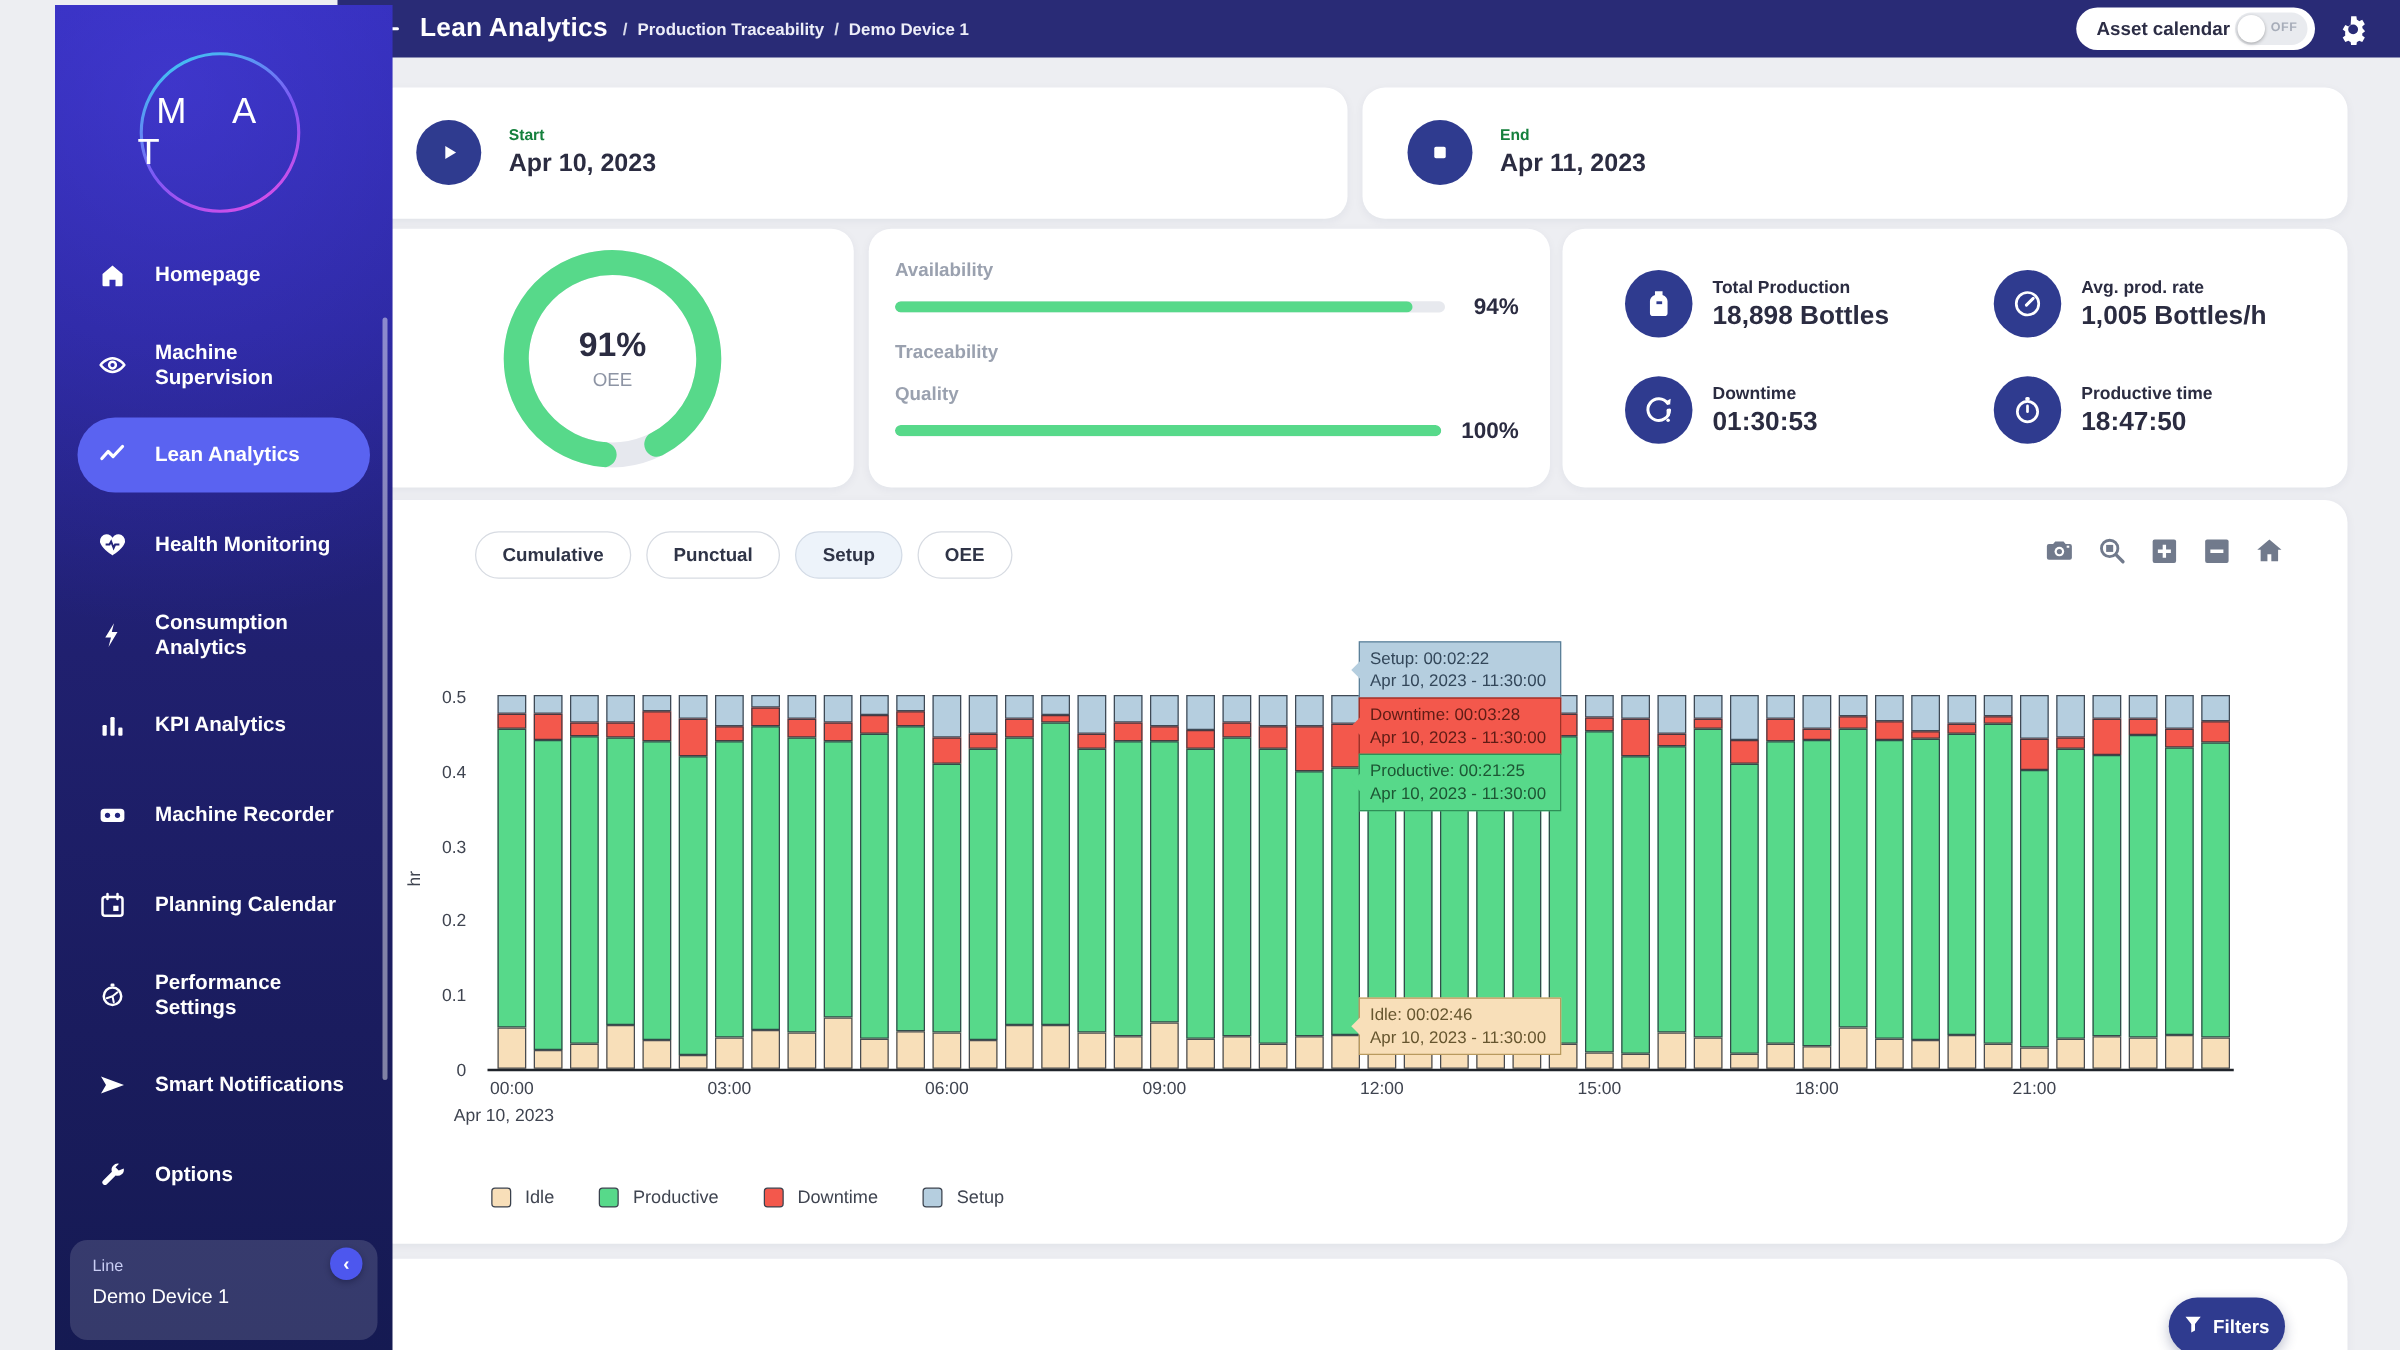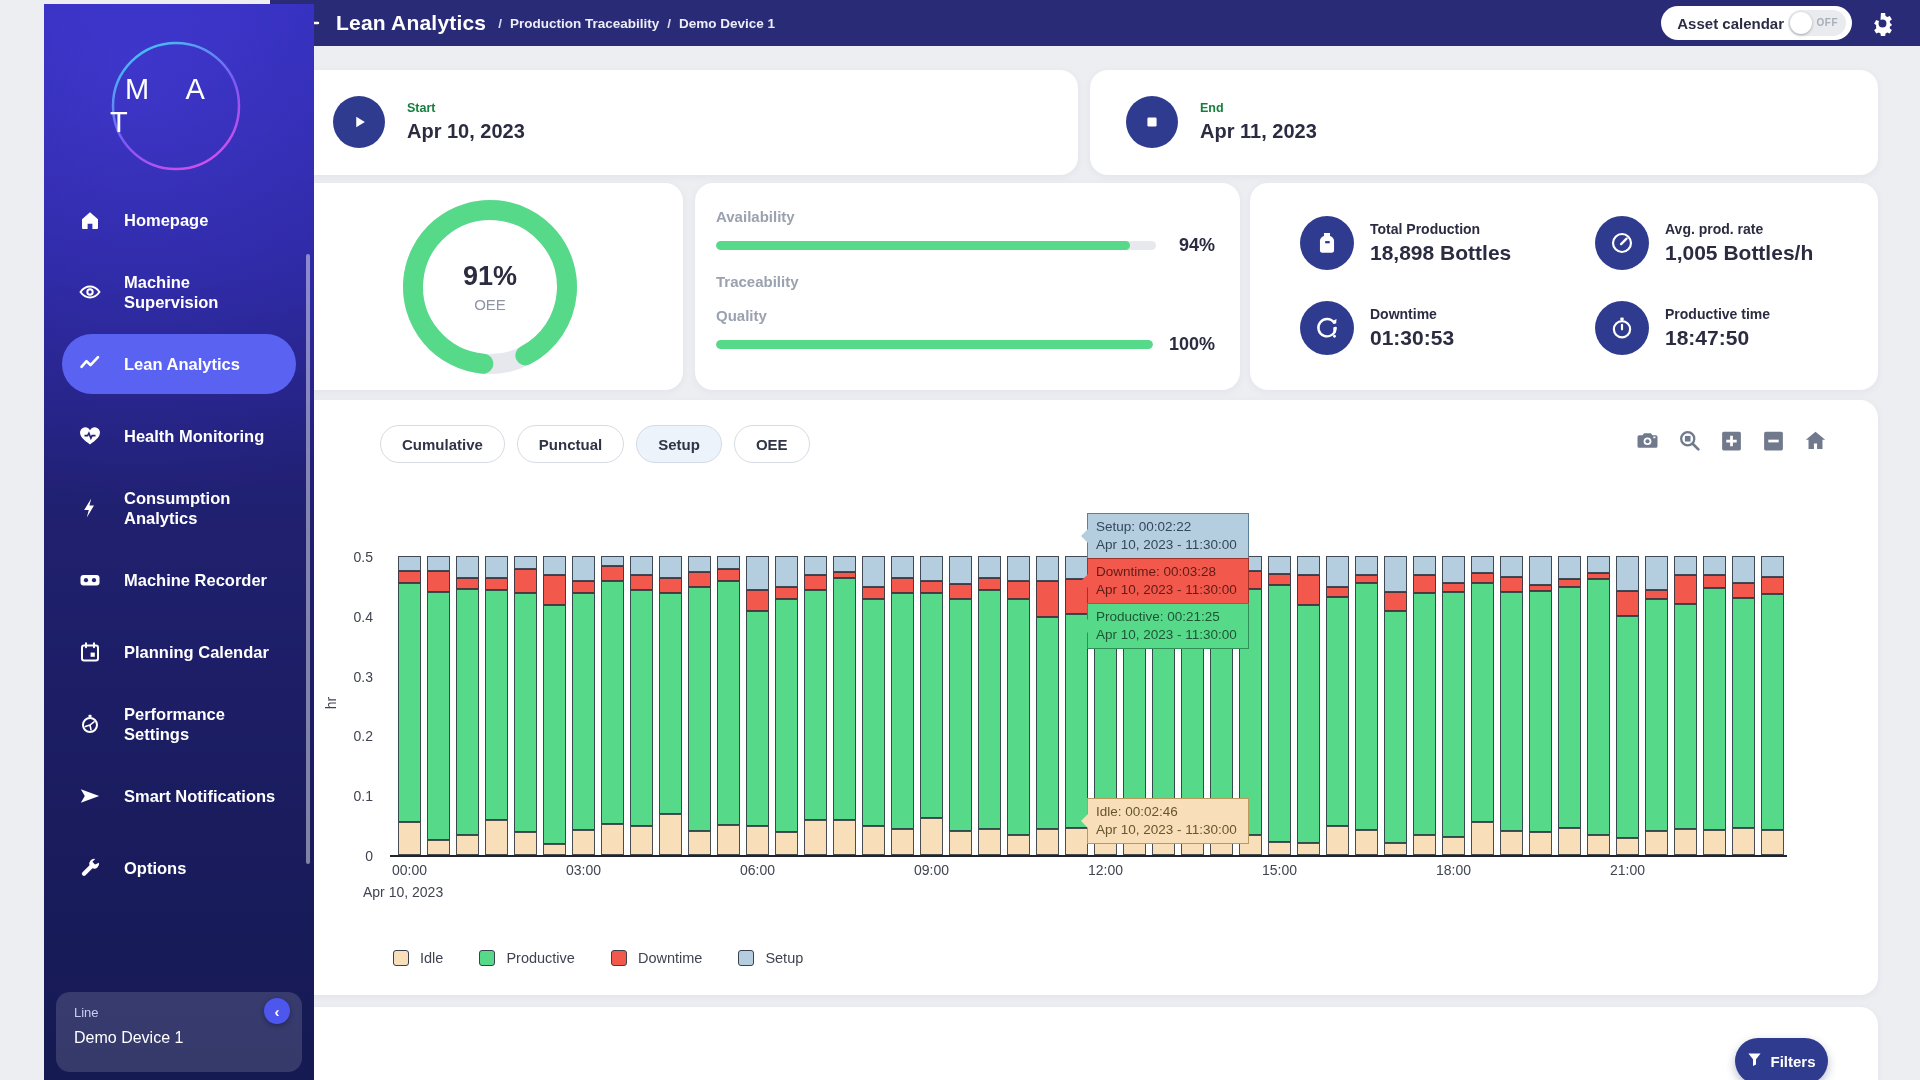--- a/index.html
+++ b/index.html
@@ -194,20 +194,30 @@
         </span>
       <span class="nav-label">Health Monitoring</span>
     </div>
     <div class="nav-item">
       <span class="nav-icon">
           <svg width="24" height="24" viewBox="0 0 24 24">
             <path d="M13.2 2.5L6.2 14h4.6l-2 7.5 7.2-12h-4.6z" fill="#fff"></path>
           </svg>
         </span>
       <span class="nav-label">Consumption Analytics</span>
+    </div>
+    <div class="nav-item">
+      <span class="nav-icon">
+          <svg width="24" height="24" viewBox="0 0 24 24">
+            <rect x="4" y="12" width="3.4" height="8.5" rx="1" fill="#fff"></rect>
+            <rect x="10.3" y="5.5" width="3.4" height="15" rx="1" fill="#fff"></rect>
+            <rect x="16.6" y="14" width="3.4" height="6.5" rx="1" fill="#fff"></rect>
+          </svg>
+        </span>
+      <span class="nav-label">KPI Analytics</span>
     </div>
     <div class="nav-item">
       <span class="nav-icon">
           <svg width="24" height="24" viewBox="0 0 24 24">
             <rect x="2.5" y="7" width="19" height="10.5" rx="3" fill="#fff"></rect>
             <circle cx="8" cy="12.2" r="2.1" fill="#22247c"></circle>
             <circle cx="16" cy="12.2" r="2.1" fill="#22247c"></circle>
           </svg>
         </span>
       <span class="nav-label">Machine Recorder</span>

